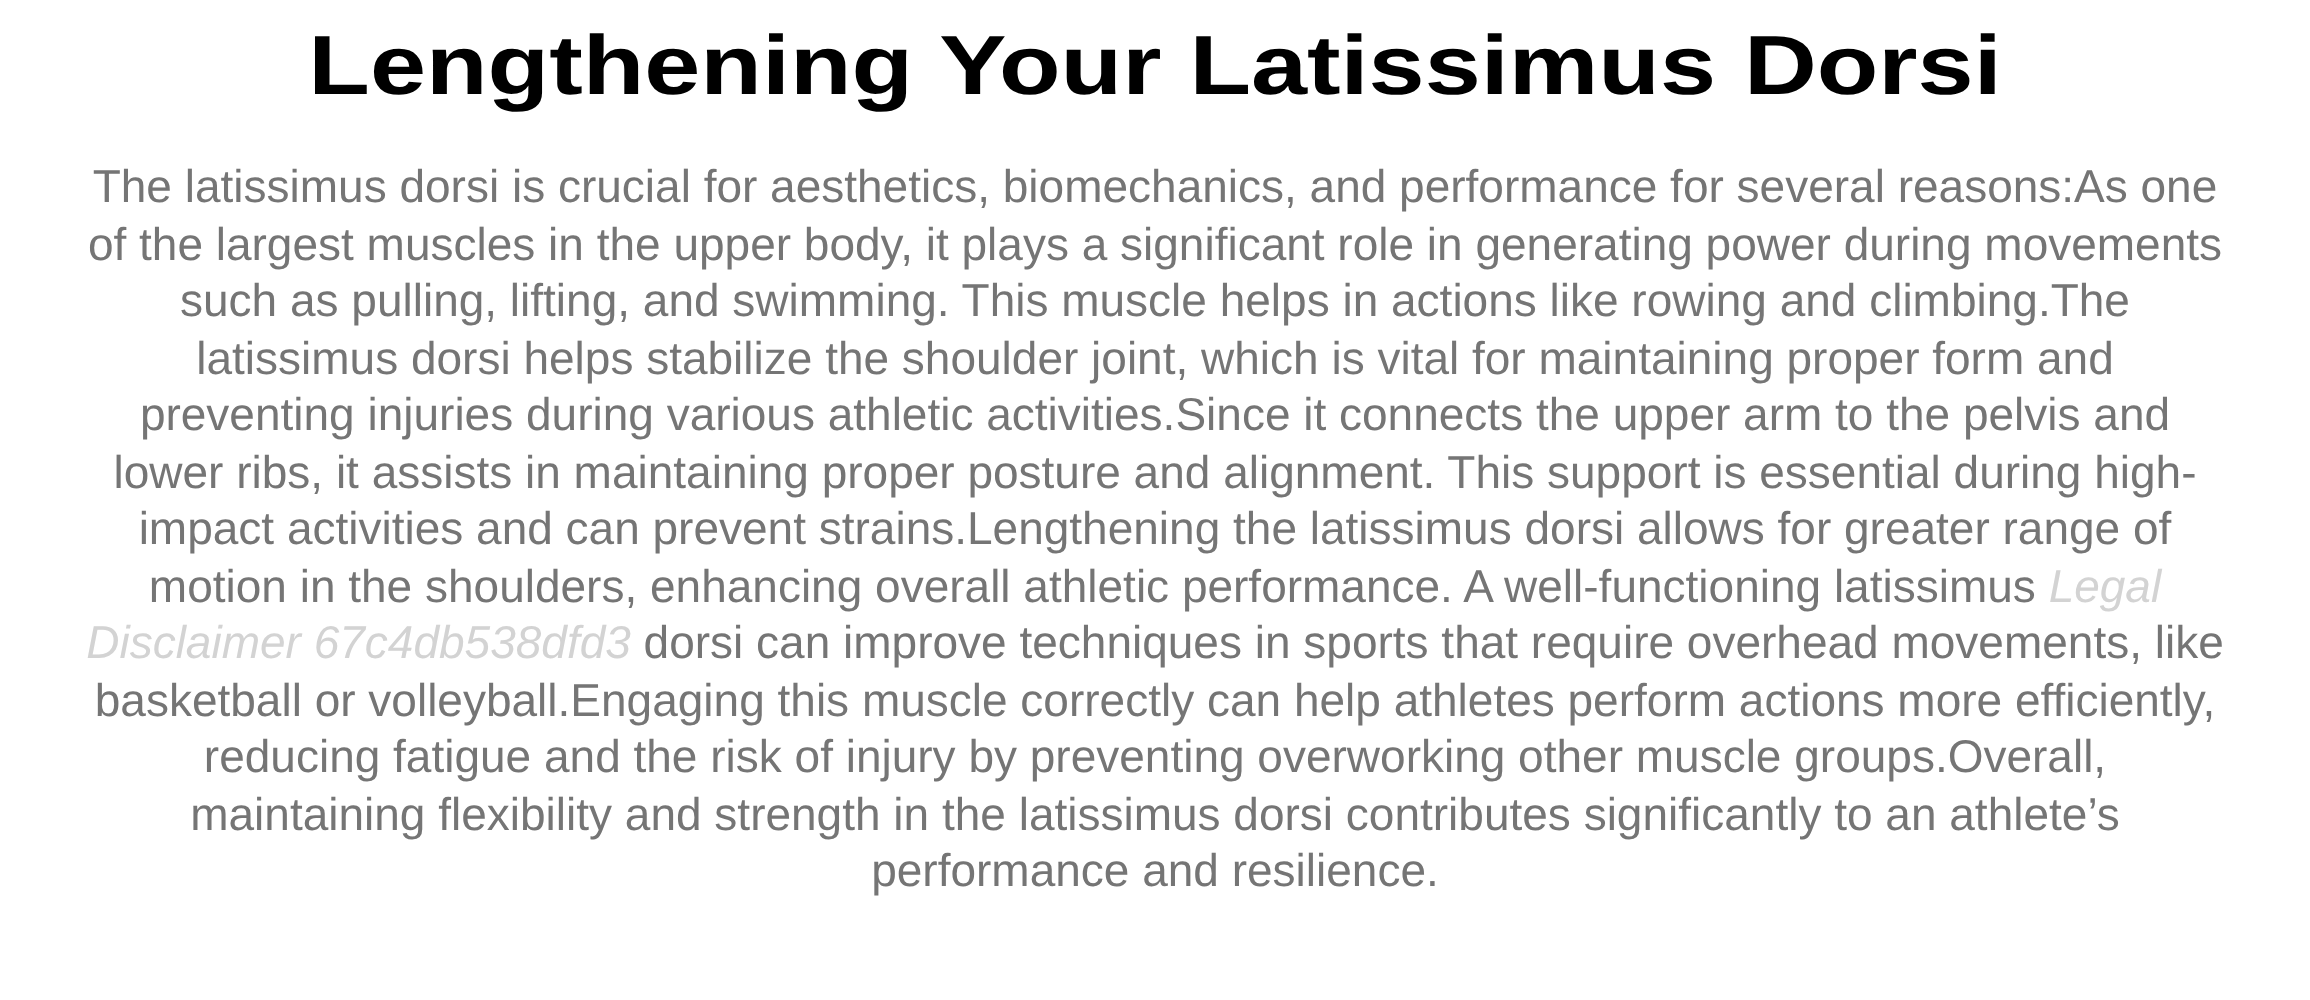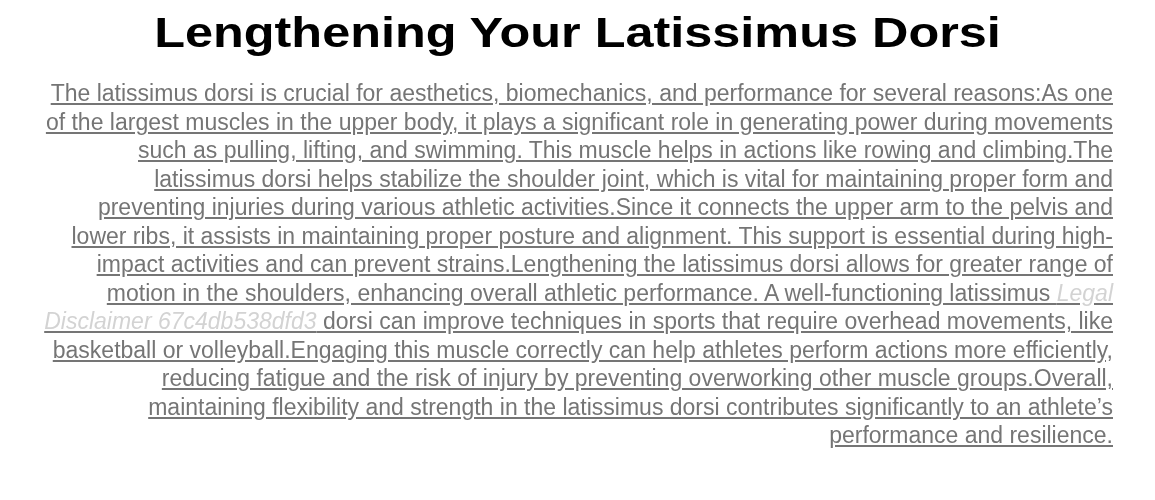--- a/index.html
+++ b/index.html
@@ -33,22 +33,21 @@
     color: var(--title_text);
     white-space: nowrap;
     transform: scaleX(1.2);
     transform-origin: 50% 50%;
   }
   .body-paragraph {
     margin: 21px 42px 0 42px;
     font-size: 23px;
     line-height: 28.5px;
     color: var(--body_text);
-    text-align: right;
-    text-decoration: underline;
+    text-align: center;
   }
   .watermark {
     color: var(--watermark_text);
     font-style: italic;
   }
 </style>
 </head>
 <body>
 
 <main class="page">

